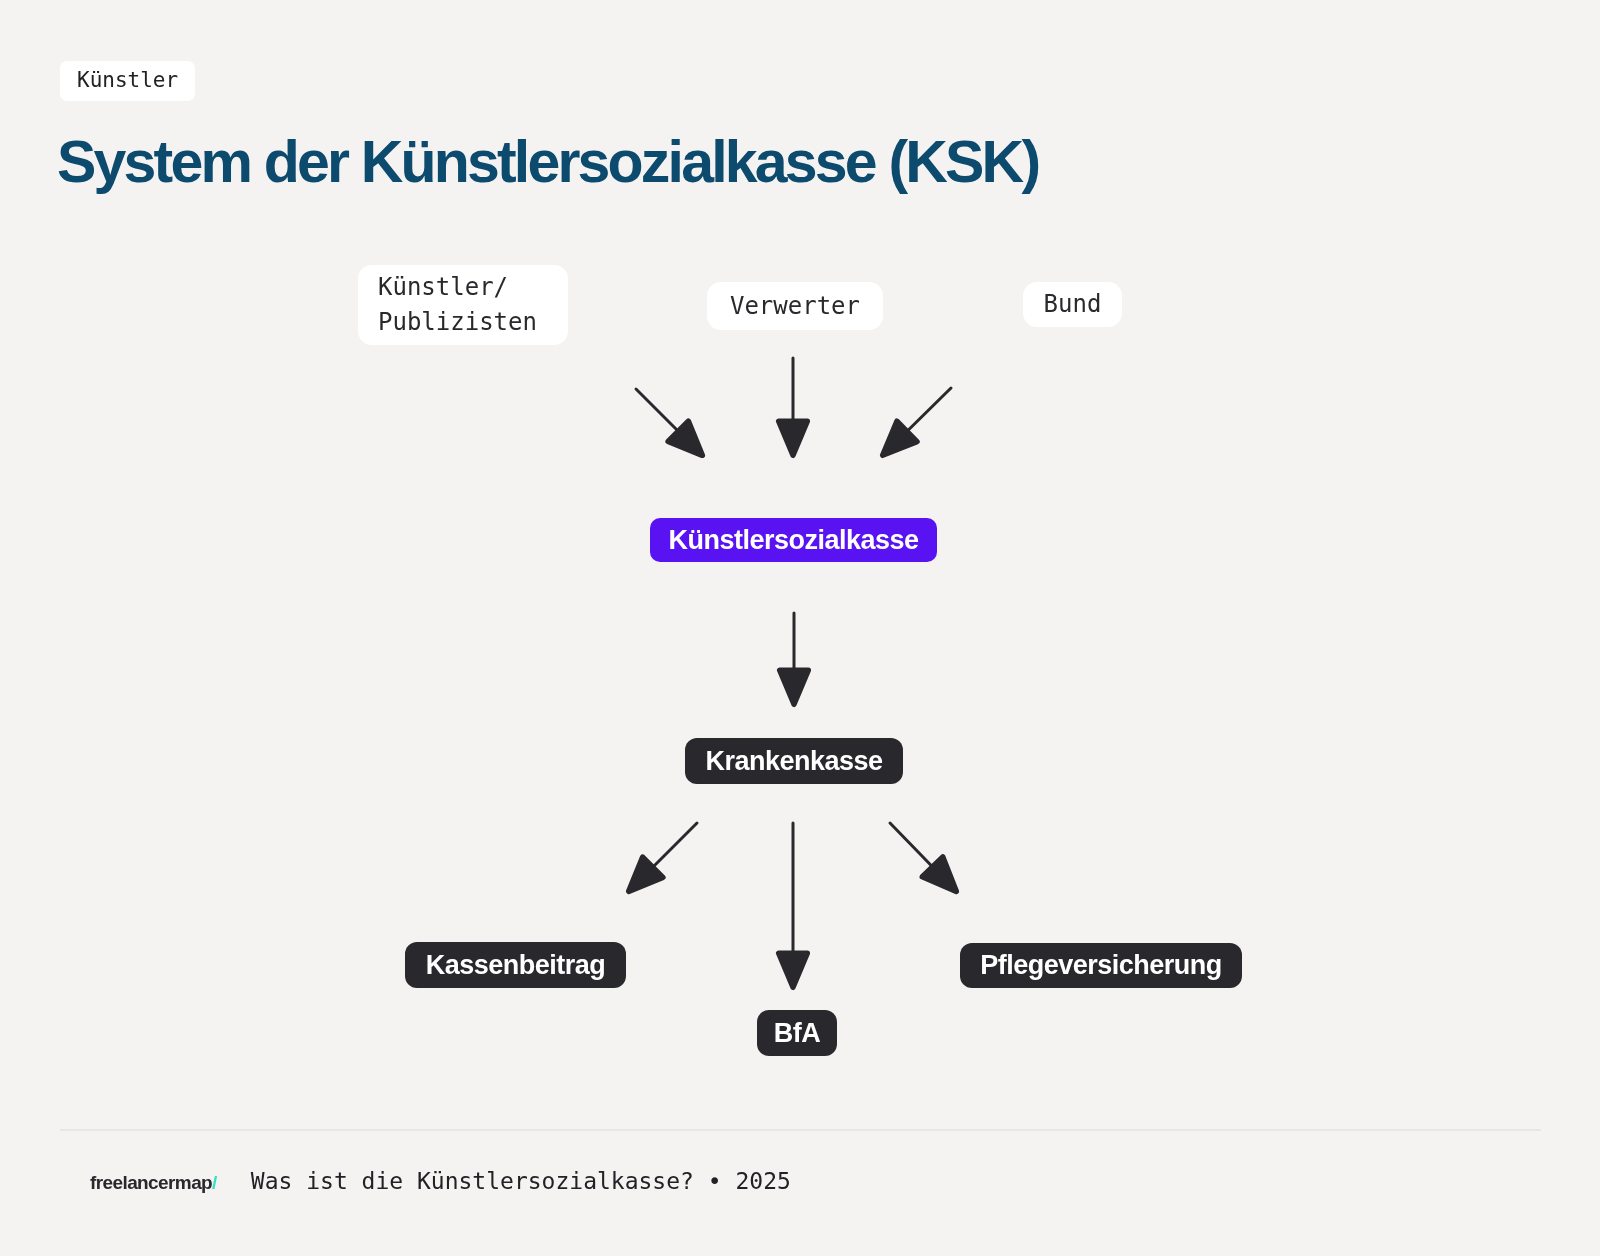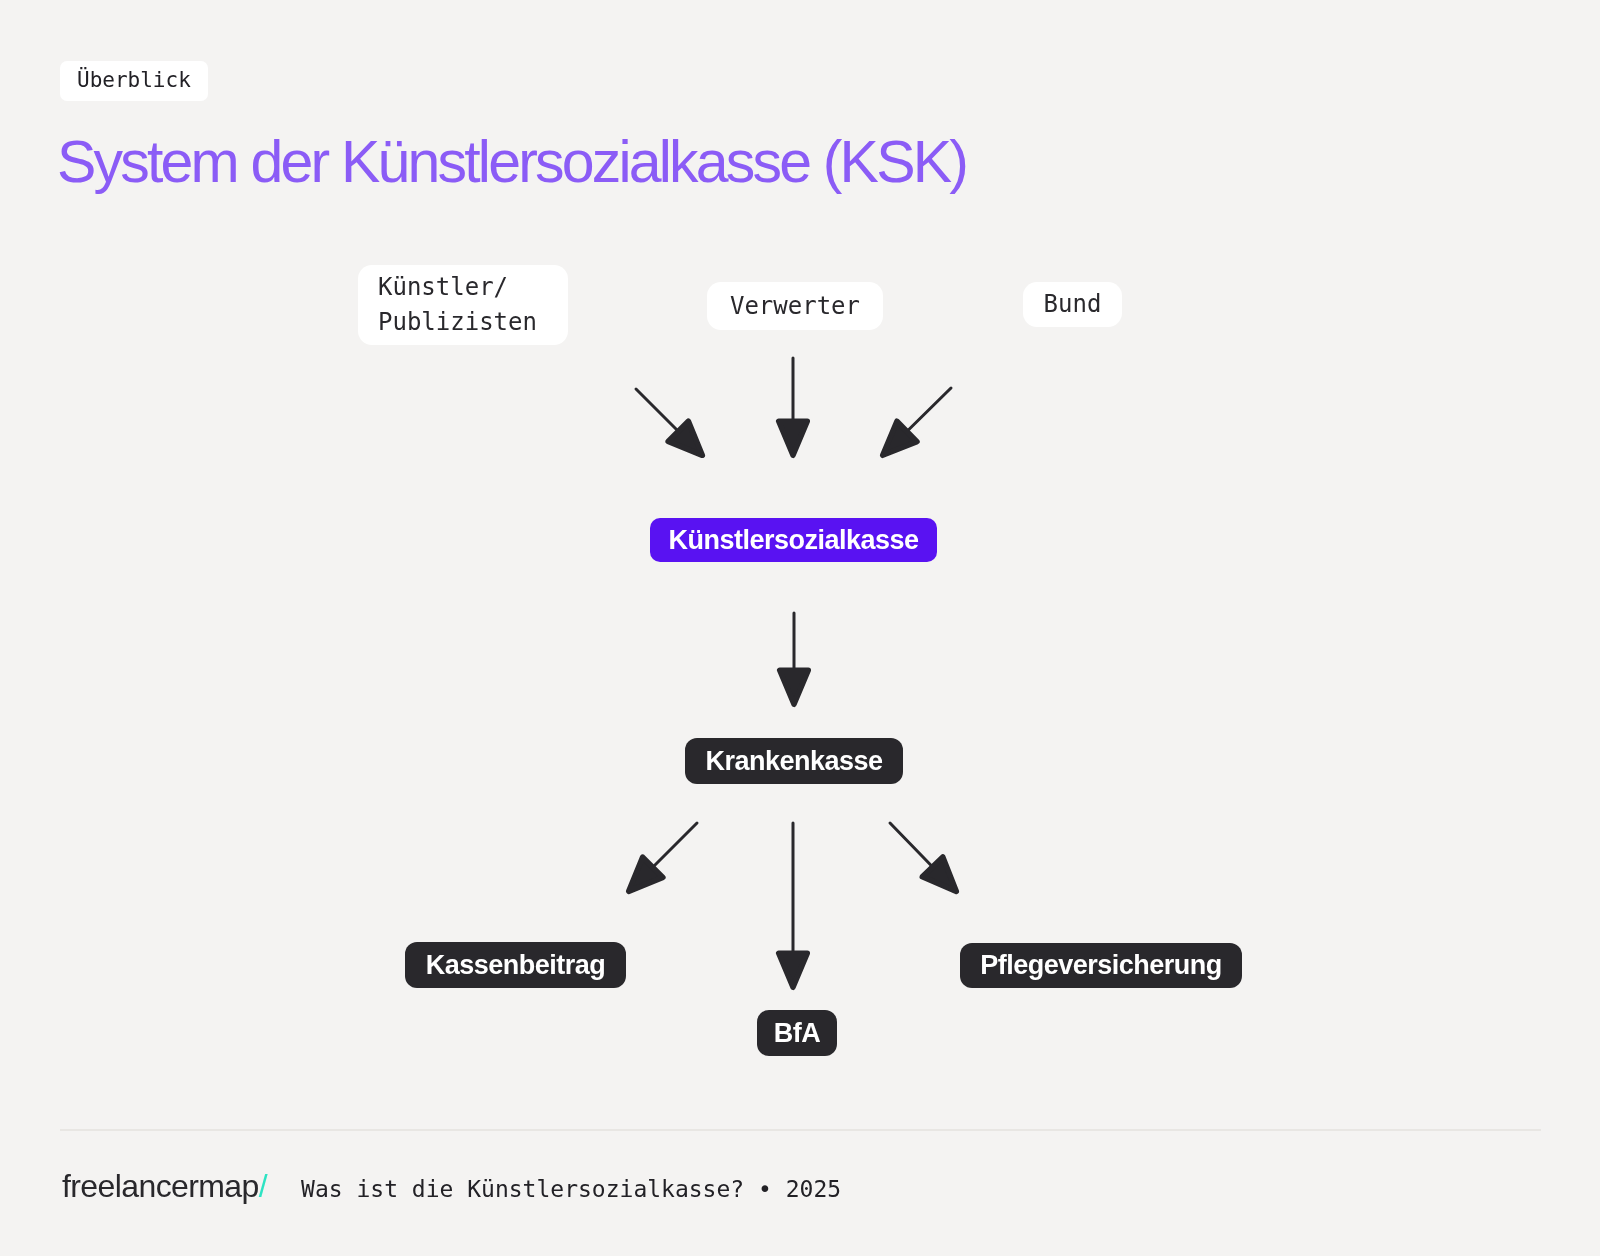--- a/index.html
+++ b/index.html
@@ -19,23 +19,23 @@
     border-radius: 7px;
     padding: 7px 17px 9px 17px;
     font-family: "DejaVu Sans Mono", monospace;
     font-size: 21px;
     color: #222126;
   }
 
   .title {
     left: 57px; top: 128px;
     font-size: 59px;
-    font-weight: 400;
+    font-weight: 700;
     letter-spacing: -2.8px;
-    color: #8b5cf6;
+    color: #0c4a6e;
     white-space: nowrap;
   }
 
   .node {
     display: flex;
     align-items: center;
     justify-content: center;
     text-align: center;
   }
   .node.white {
@@ -86,39 +86,40 @@
     width: 1481px; height: 2px;
     background: #e8e6e3;
   }
 
   .footer {
     left: 62px; top: 1168px;
     display: flex;
     align-items: baseline;
   }
   .logo {
-    font-size: 32px;
-    font-weight: 400;
+    font-size: 19px;
+    font-weight: 700;
     letter-spacing: -0.6px;
     color: #29282c;
     white-space: nowrap;
+    margin-left: 28px;
   }
   .logo .slash { color: #2de3c3; }
   .caption {
     margin-left: 34px;
     font-family: "DejaVu Sans Mono", monospace;
     font-size: 23px;
     color: #222126;
     white-space: nowrap;
   }
 </style>
 </head>
 <body>
 
-<div class="abs badge">Überblick</div>
+<div class="abs badge">Künstler</div>
 
 <h1 class="abs title">System der Künstlersozialkasse (KSK)</h1>
 
 <svg class="abs arrows" width="1600" height="1256" viewBox="0 0 1600 1256" xmlns="http://www.w3.org/2000/svg">
   <defs>
     <marker id="head" markerUnits="userSpaceOnUse" markerWidth="44" markerHeight="44" viewBox="0 0 40 40" refX="31" refY="20" orient="auto">
       <path d="M3,7 L34,20 L3,33 Z" fill="#29282c" stroke="#29282c" stroke-width="5" stroke-linejoin="round"></path>
     </marker>
   </defs>
   <g stroke="#29282c" stroke-width="3" fill="none" stroke-linecap="round">

